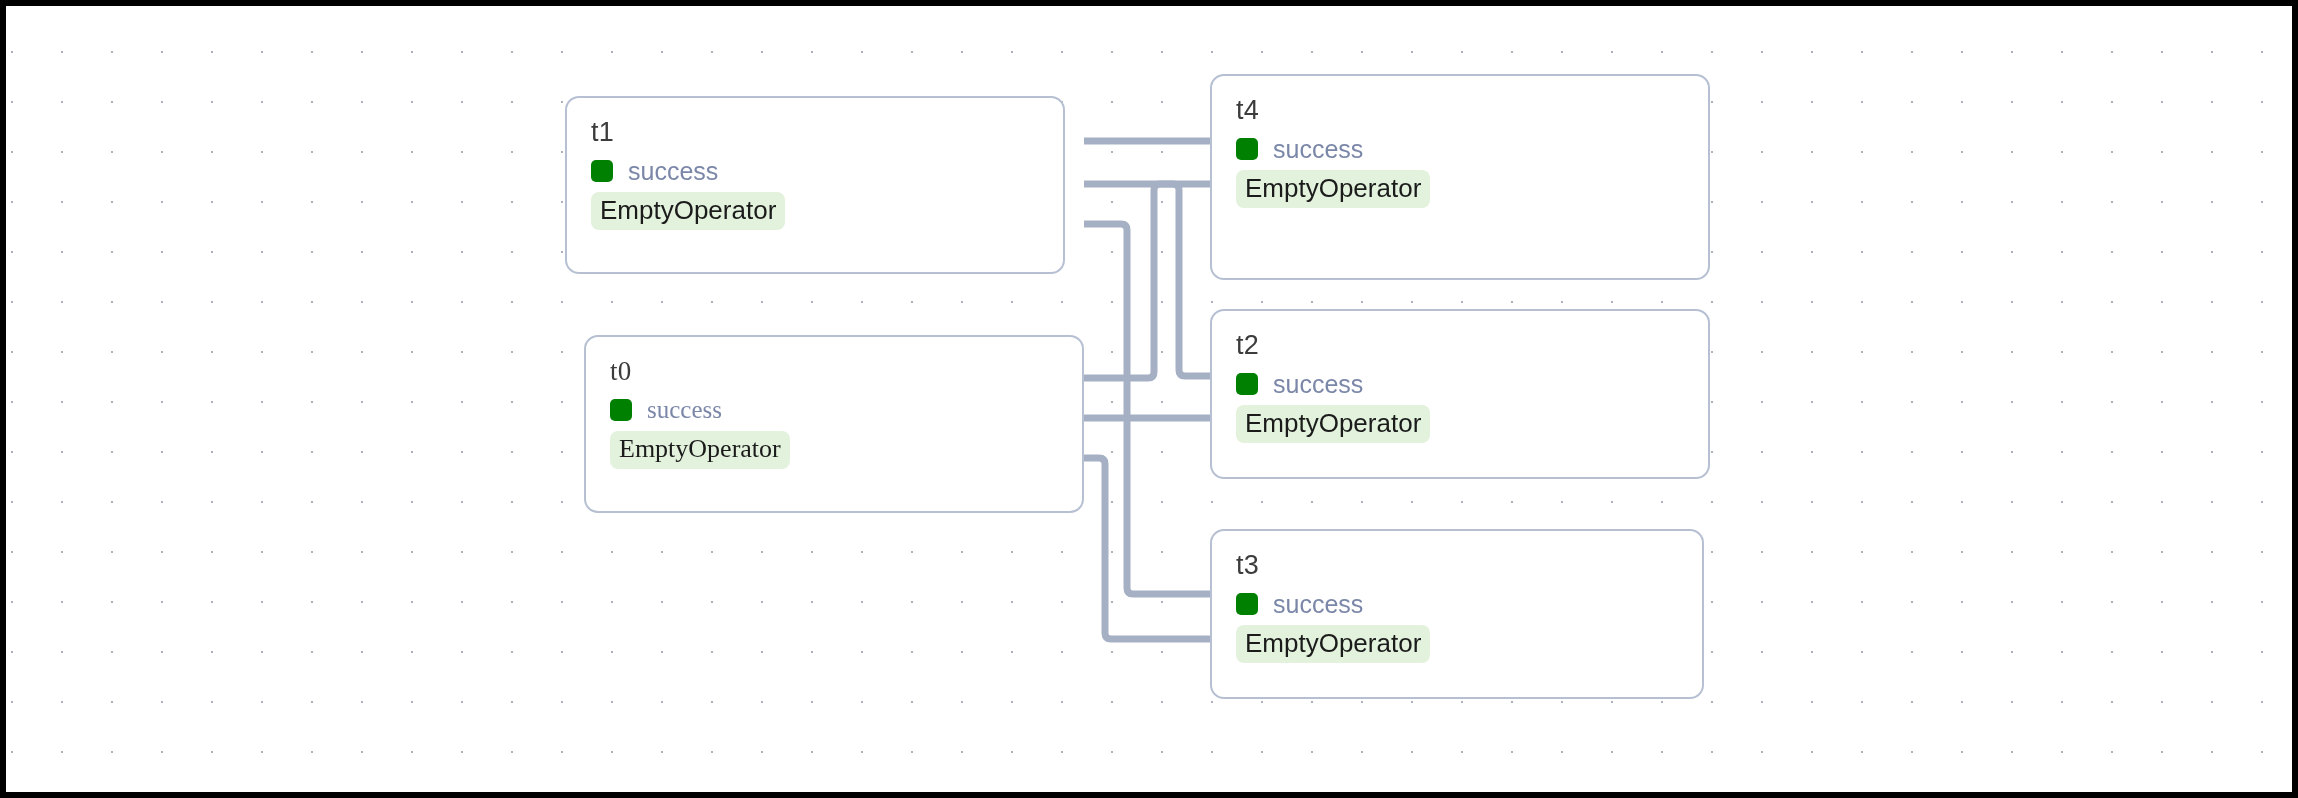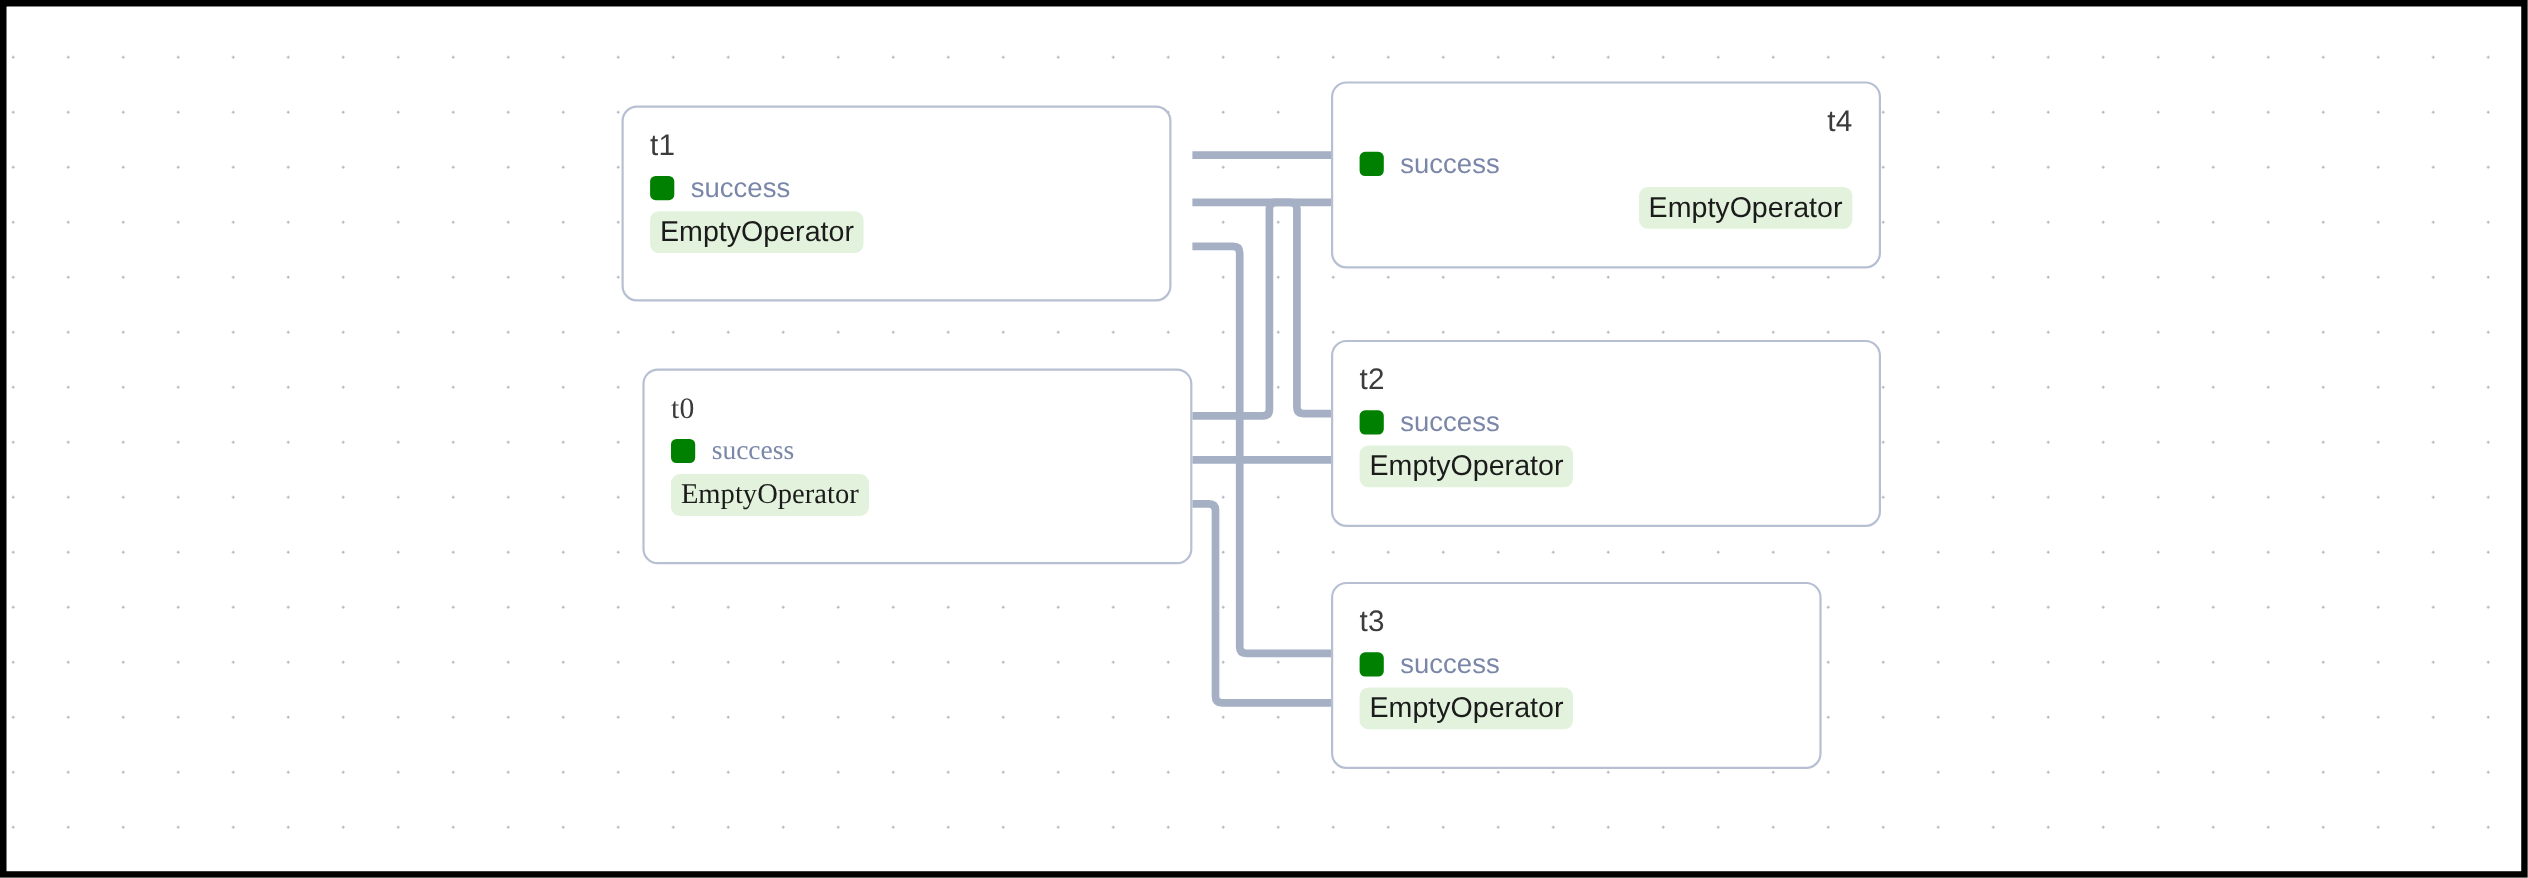--- a/index.html
+++ b/index.html
@@ -124,39 +124,39 @@
 
   <div class="node" style="left:578px; top:329px; width:500px; height:178px;font-family:Liberation Serif, serif;">
     <div class="node-title">t0</div>
     <div class="node-status">
       <span class="status-swatch"></span>
       <span class="status-text">success</span>
     </div>
     <div class="node-operator">EmptyOperator</div>
   </div>
 
-  <div class="node" style="left:1204px; top:68px; width:500px; height:170px;text-align:right;">
+  <div class="node" style="left:1204px; top:68px; width:500px; height:206px;">
     <div class="node-title">t4</div>
     <div class="node-status">
       <span class="status-swatch"></span>
       <span class="status-text">success</span>
     </div>
     <div class="node-operator">EmptyOperator</div>
   </div>
 
   <div class="node" style="left:1204px; top:303px; width:500px; height:170px;">
     <div class="node-title">t2</div>
     <div class="node-status">
       <span class="status-swatch"></span>
       <span class="status-text">success</span>
     </div>
     <div class="node-operator">EmptyOperator</div>
   </div>
 
-  <div class="node" style="left:1204px; top:523px; width:446px; height:170px;">
+  <div class="node" style="left:1204px; top:523px; width:494px; height:170px;">
     <div class="node-title">t3</div>
     <div class="node-status">
       <span class="status-swatch"></span>
       <span class="status-text">success</span>
     </div>
     <div class="node-operator">EmptyOperator</div>
   </div>
 
 </div>
 

